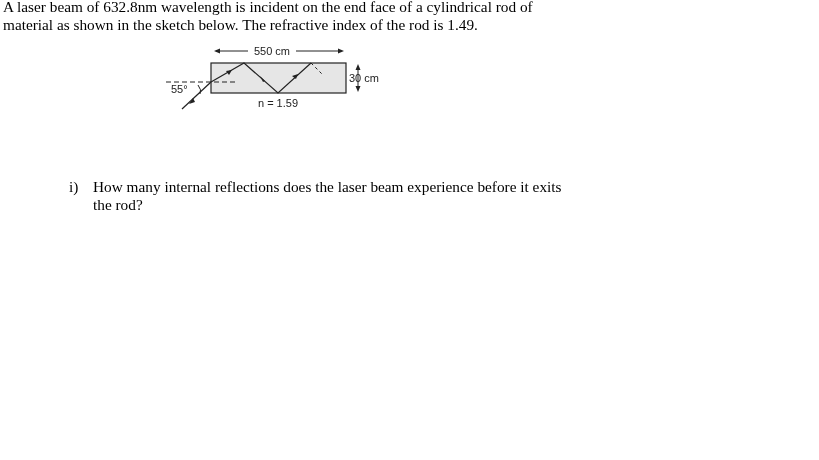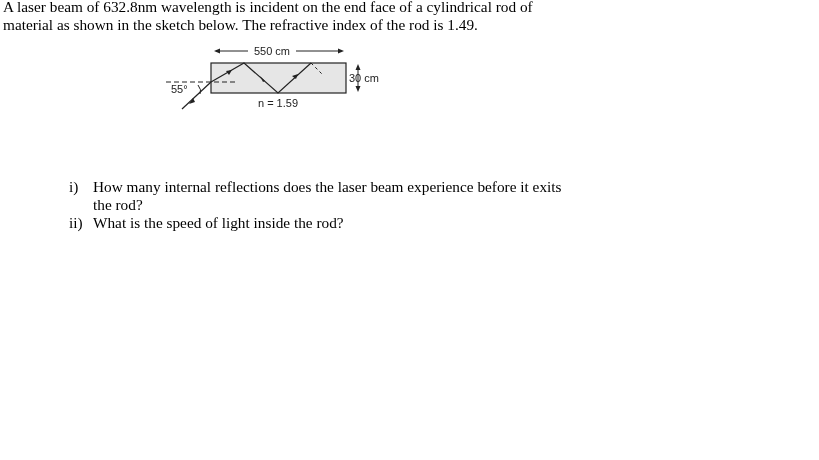--- a/index.html
+++ b/index.html
@@ -50,17 +50,13 @@
     <line x1="151" y1="29" x2="162" y2="40" stroke="#222" stroke-width="1" stroke-dasharray="3,3"></line>
     <text x="118" y="73" font-size="11" text-anchor="middle" fill="#222">n = 1.59</text>
   </svg>
 </div>
 
 <div class="questions">
   <div class="q">
     <span class="num">i)</span>
     <span class="txt">How many internal reflections does the laser beam experience before it exits the rod?</span>
   </div>
-  <div class="q">
-    <span class="num">ii)</span>
-    <span class="txt">What is the speed of light inside the rod?</span>
-  </div>
 </div>
 
 </body></html>

